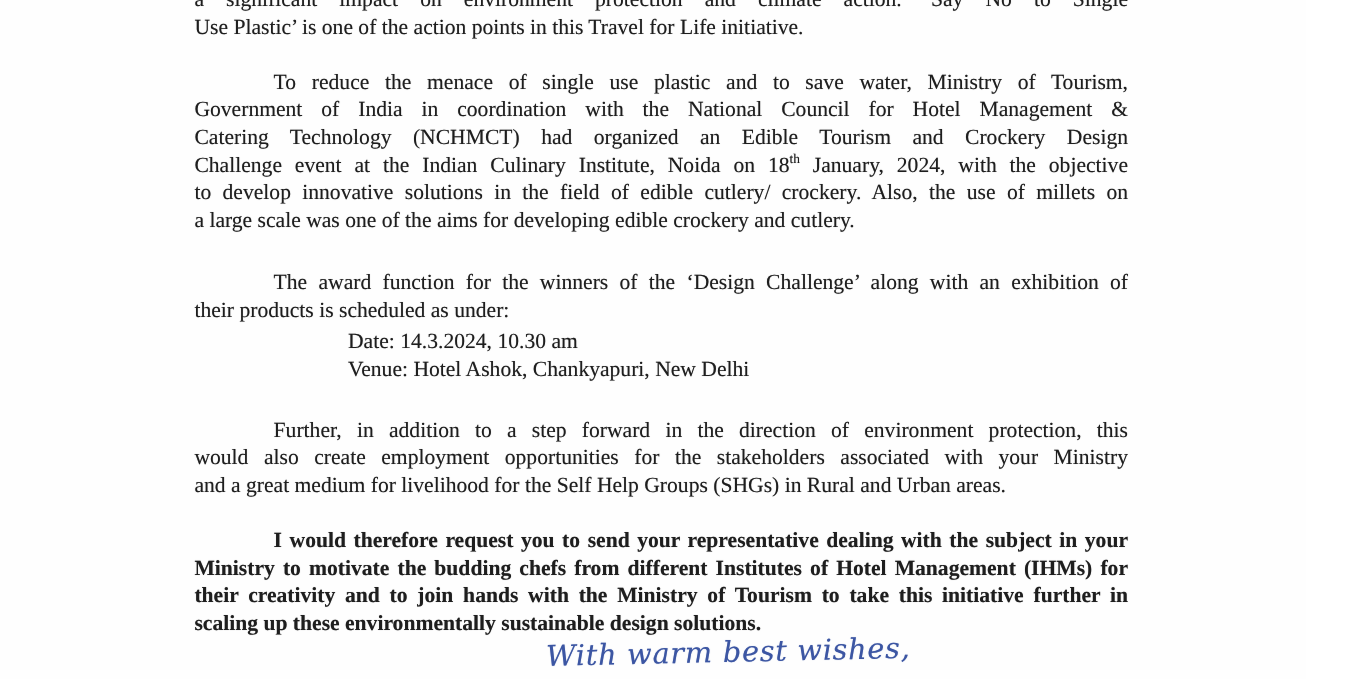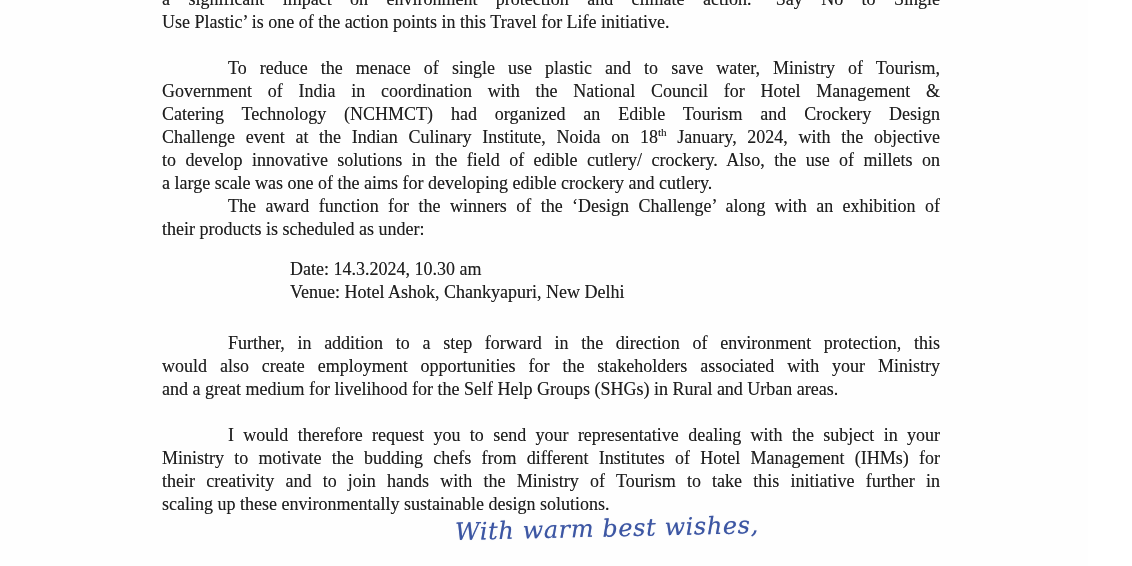--- a/index.html
+++ b/index.html
@@ -26,28 +26,28 @@
     text-align: justify;
     text-align-last: justify;
   }
   .jline.last {
     text-align-last: left;
   }
   .jline.indent {
     text-indent: 66px;
   }
   .para-1 { margin-top: -12px; margin-bottom: 23px; }
-  .para-2 { }
-  .para-3 { margin-bottom: 17px; }
+  .para-2 { margin-bottom: 29px; }
+  .para-3 { margin-bottom: 3px; }
   .schedule {
     font-weight: normal;
     margin: 0 0 28px 128px;
   }
   .para-4 { margin-bottom: 23px; }
-  .para-5 { margin-bottom: 0; }
+  .para-5 { margin-bottom: 0; font-weight: bold; }
   sup {
     font-size: 0.62em;
     line-height: 0;
     vertical-align: super;
   }
   .handwriting {
     margin: 5px 0 0 293px;
     font-family: "DejaVu Serif", serif;
     font-style: italic;
     font-size: 24px;

